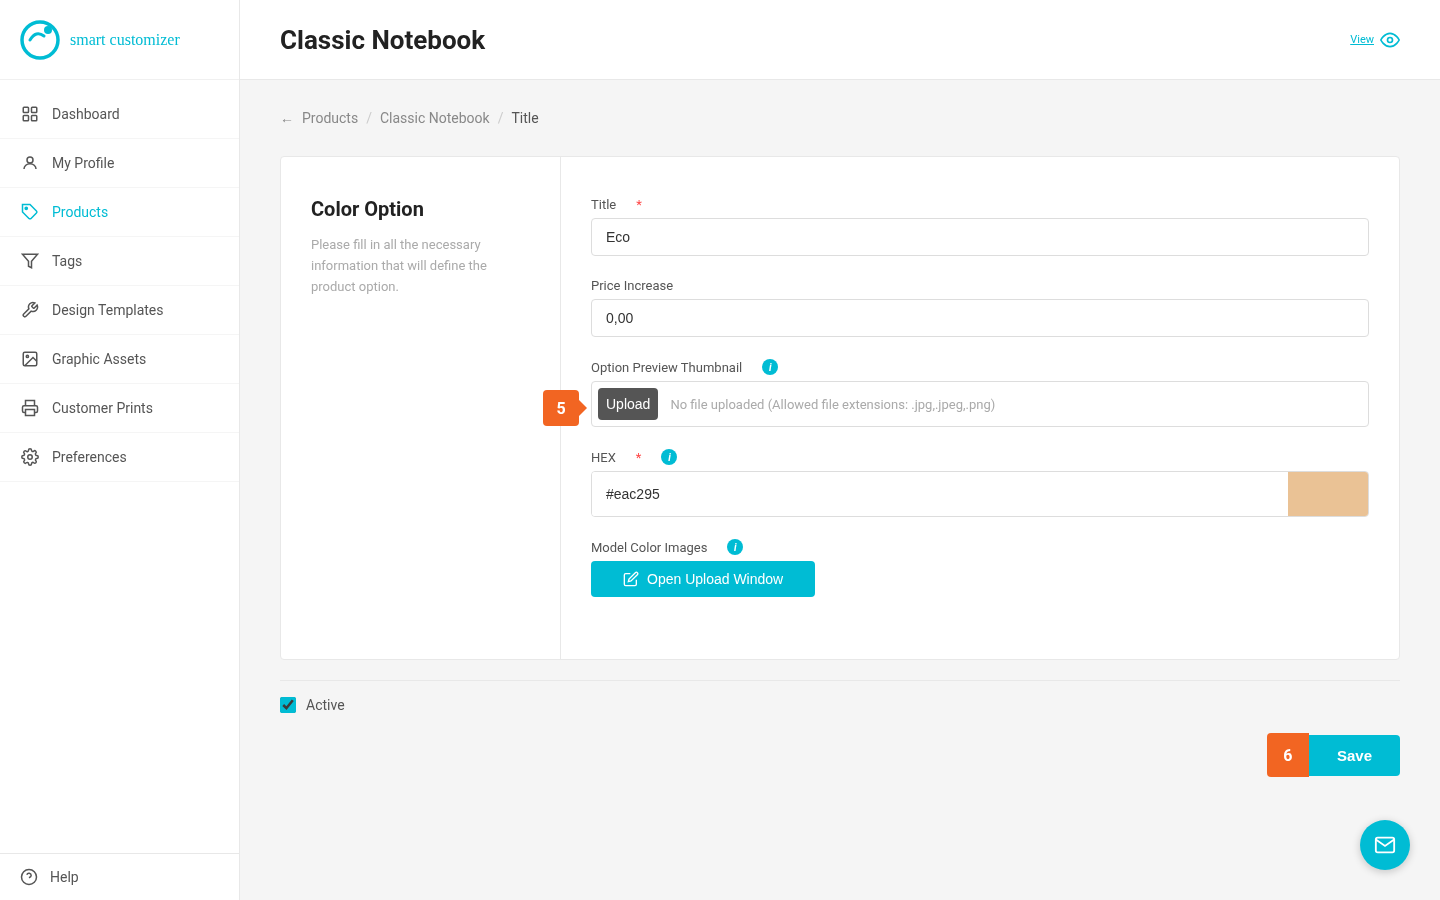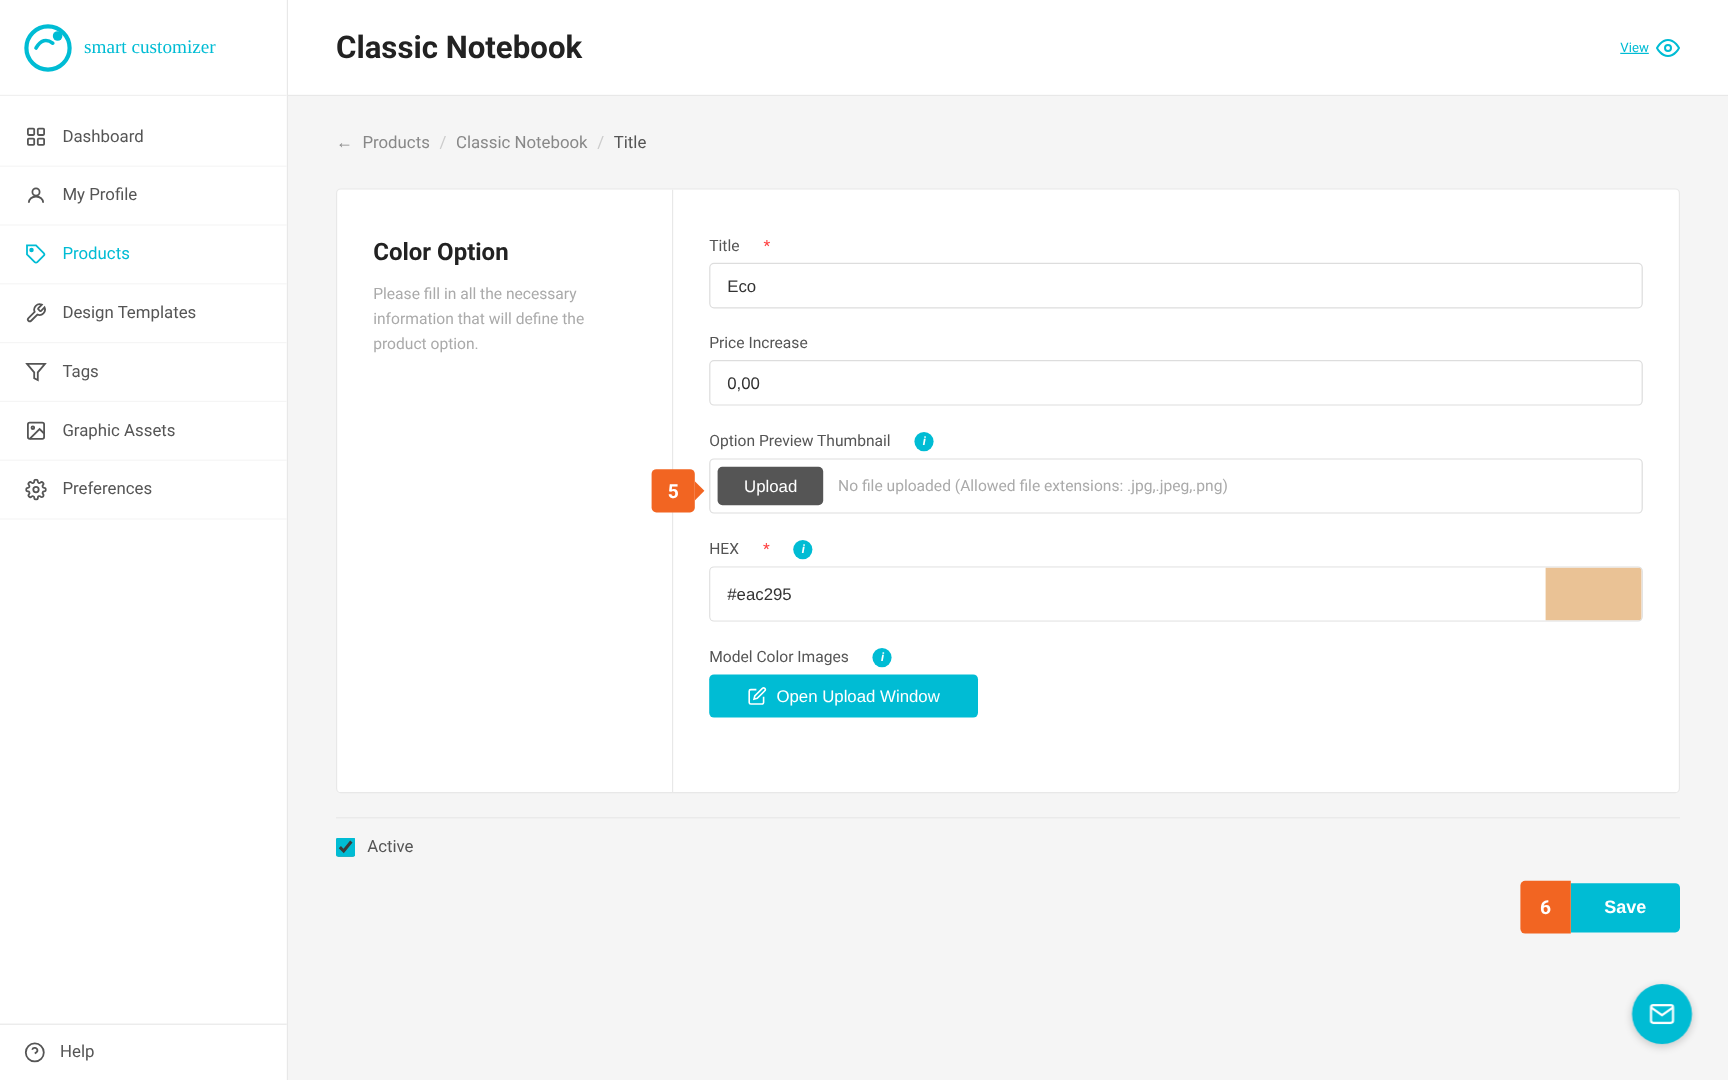--- a/index.html
+++ b/index.html
@@ -220,21 +220,21 @@
       gap: 12px;
       border: 1px solid #ddd;
       border-radius: 4px;
       padding: 6px 6px 6px 6px;
     }
     .upload-btn {
       background: #555;
       color: #fff;
       border: none;
       border-radius: 4px;
-      padding: 8px 22px;
+      padding: 8px 8px;
       font-size: 14px;
       cursor: pointer;
       white-space: nowrap;
     }
     .upload-hint {
       font-size: 13px;
       color: #aaa;
     }
 
     
@@ -383,46 +383,56 @@
           <path d="M20.59 13.41l-7.17 7.17a2 2 0 01-2.83 0L2 12V2h10l8.59 8.59a2 2 0 010 2.82z"></path>
           <circle cx="7" cy="7" r="1.5" fill="#00bcd4"></circle>
         </svg>
       </span>
       <span style="color:#00bcd4">Products</span>
     </div>
 
     <div class="nav-item">
       <span class="nav-icon">
         <svg width="18" height="18" viewBox="0 0 24 24" fill="none" stroke="currentColor" stroke-width="2">
+          <polygon points="22 3 2 3 10 12.46 10 19 14 21 14 12.46 22 3"></polygon>
+        </svg>
+      </span>
+      <span>Tags</span>
+    </div>
+
+    <div class="nav-item">
+      <span class="nav-icon">
+        <svg width="18" height="18" viewBox="0 0 24 24" fill="none" stroke="currentColor" stroke-width="2">
           <path d="M14.7 6.3a1 1 0 000 1.4l1.6 1.6a1 1 0 001.4 0l3.77-3.77a6 6 0 01-7.94 7.94l-6.91 6.91a2.12 2.12 0 01-3-3l6.91-6.91a6 6 0 017.94-7.94l-3.77 3.77z"></path>
         </svg>
       </span>
       <span>Design Templates</span>
-    </div>
-
-    <div class="nav-item">
-      <span class="nav-icon">
-        <svg width="18" height="18" viewBox="0 0 24 24" fill="none" stroke="currentColor" stroke-width="2">
-          <polygon points="22 3 2 3 10 12.46 10 19 14 21 14 12.46 22 3"></polygon>
-        </svg>
-      </span>
-      <span>Tags</span>
     </div>
 
     <div class="nav-item">
       <span class="nav-icon">
         <svg width="18" height="18" viewBox="0 0 24 24" fill="none" stroke="currentColor" stroke-width="2">
           <rect x="3" y="3" width="18" height="18" rx="2"></rect>
             <circle cx="8.5" cy="8.5" r="1.5"></circle>
           <polyline points="21 15 16 10 5 21"></polyline>
         </svg>
       </span>
       <span>Graphic Assets</span>
     </div>
 
+    <div class="nav-item">
+      <span class="nav-icon">
+        <svg width="18" height="18" viewBox="0 0 24 24" fill="none" stroke="currentColor" stroke-width="2">
+          <polyline points="6 9 6 2 18 2 18 9"></polyline>
+            <path d="M6 18H4a2 2 0 01-2-2v-5a2 2 0 012-2h16a2 2 0 012 2v5a2 2 0 01-2 2h-2"></path>
+          <rect x="6" y="14" width="12" height="8"></rect>
+        </svg>
+      </span>
+      <span>Customer Prints</span>
+    </div>
 
     <div class="nav-item">
       <span class="nav-icon">
         <svg width="18" height="18" viewBox="0 0 24 24" fill="none" stroke="currentColor" stroke-width="2">
           <circle cx="12" cy="12" r="3"></circle>
           <path d="M19.4 15a1.65 1.65 0 00.33 1.82l.06.06a2 2 0 010 2.83 2 2 0 01-2.83 0l-.06-.06a1.65 1.65 0 00-1.82-.33 1.65 1.65 0 00-1 1.51V21a2 2 0 01-4 0v-.09A1.65 1.65 0 009 19.4a1.65 1.65 0 00-1.82.33l-.06.06a2 2 0 01-2.83-2.83l.06-.06A1.65 1.65 0 004.68 15a1.65 1.65 0 00-1.51-1H3a2 2 0 010-4h.09A1.65 1.65 0 004.6 9a1.65 1.65 0 00-.33-1.82l-.06-.06a2 2 0 012.83-2.83l.06.06A1.65 1.65 0 009 4.68a1.65 1.65 0 001-1.51V3a2 2 0 014 0v.09a1.65 1.65 0 001 1.51 1.65 1.65 0 001.82-.33l.06-.06a2 2 0 012.83 2.83l-.06.06A1.65 1.65 0 0019.4 9a1.65 1.65 0 001.51 1H21a2 2 0 010 4h-.09a1.65 1.65 0 00-1.51 1z"></path>
         </svg>
       </span>
       <span>Preferences</span>
     </div>

